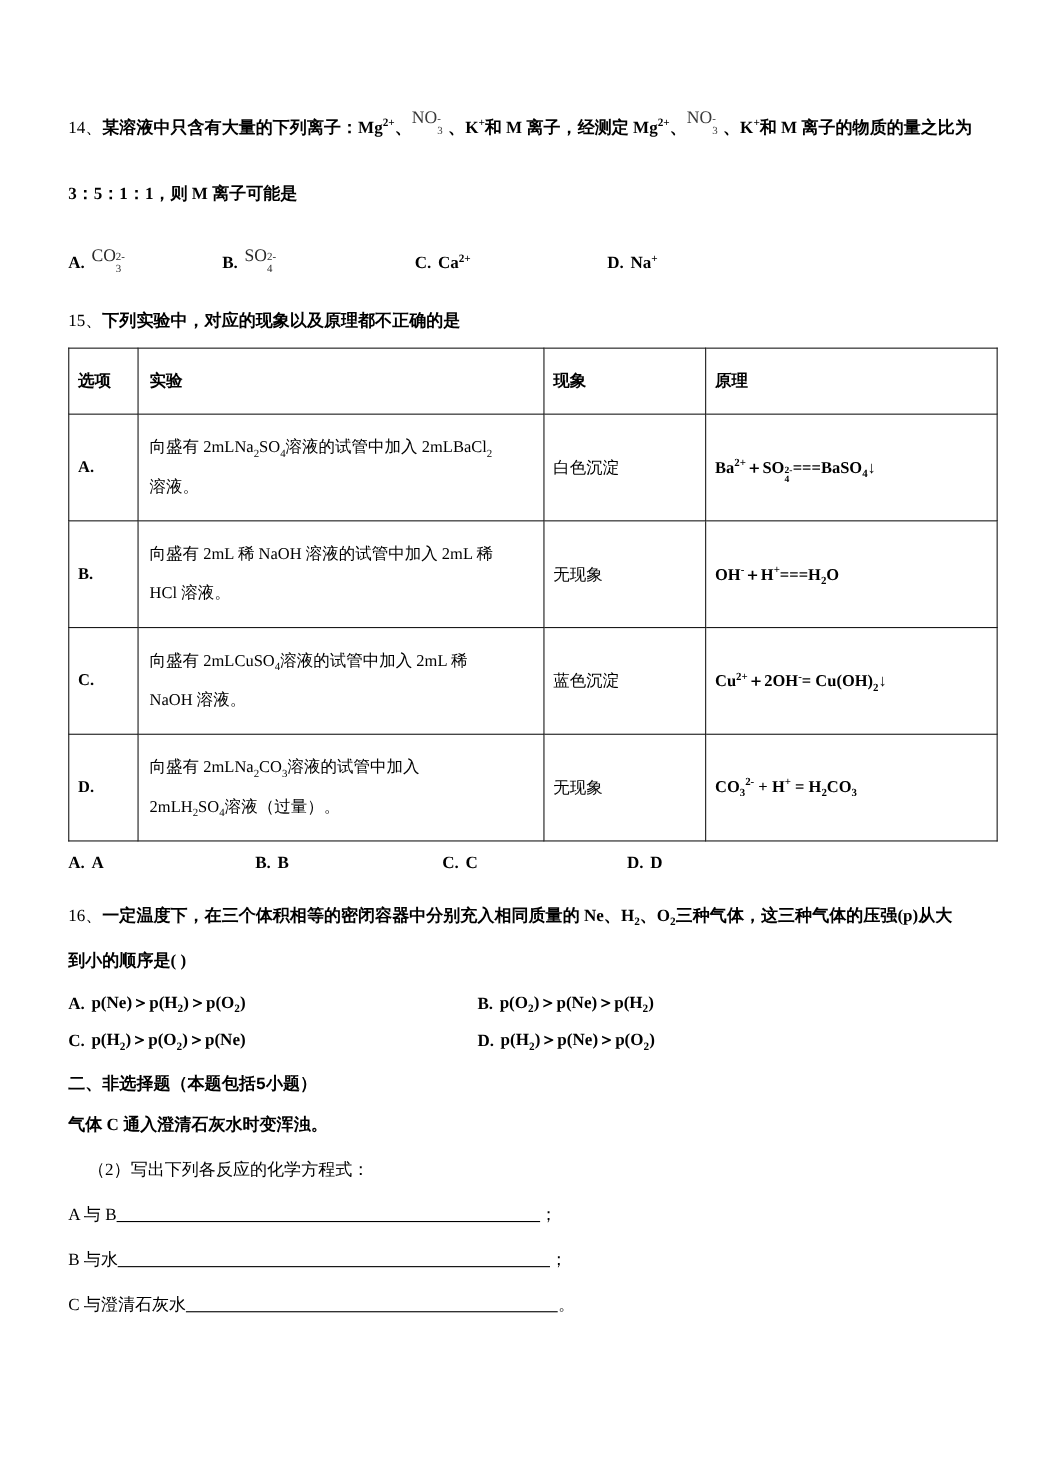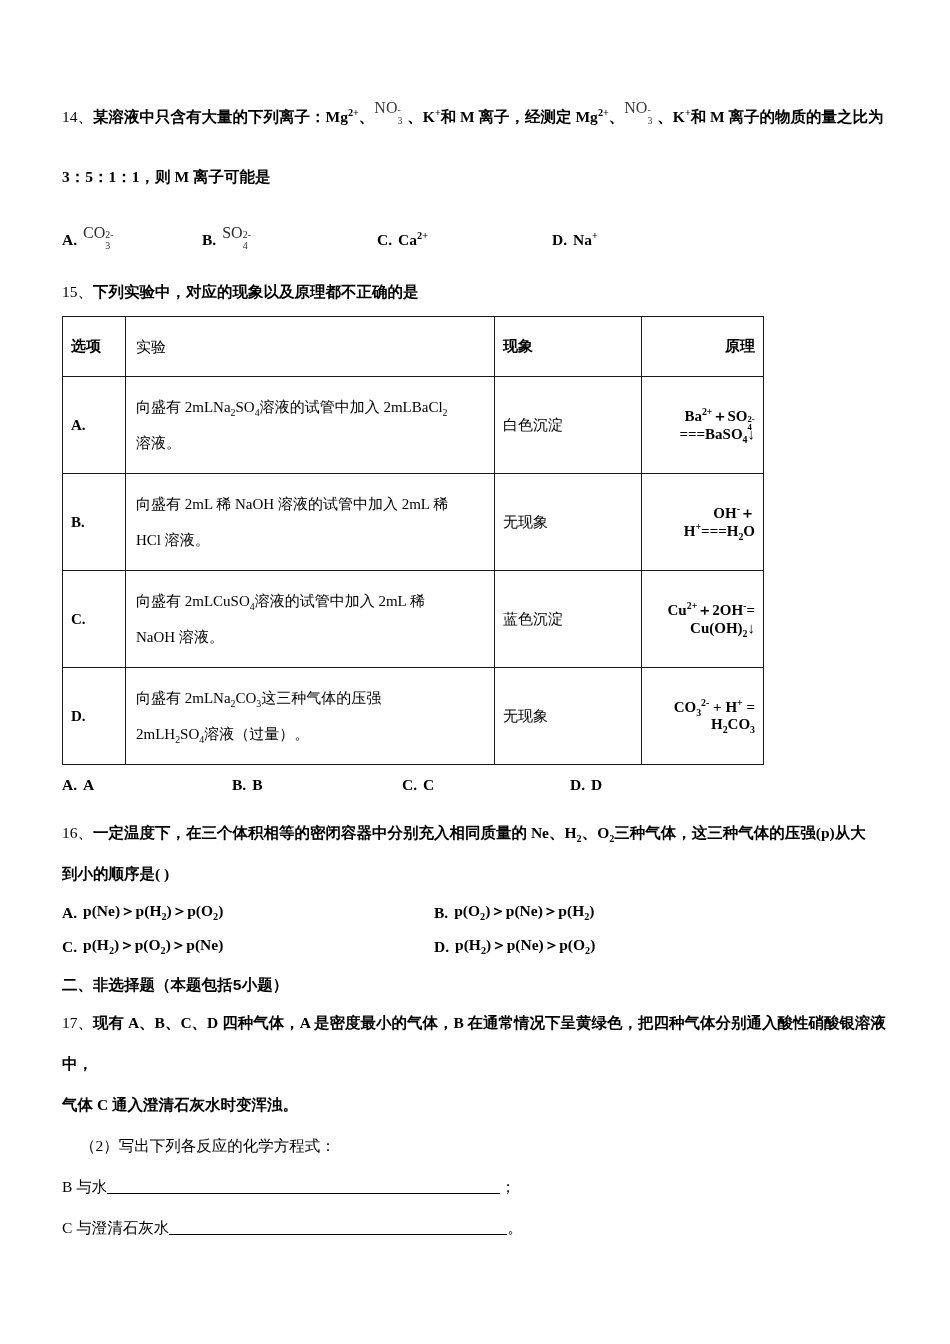--- a/index.html
+++ b/index.html
@@ -93,21 +93,21 @@
     top: -9px;
     font-family: "Liberation Serif", serif;
     font-weight: normal;
     font-size: 16px;
     color: #3a3a3a;
   }
 
   
   table.exp {
     border-collapse: collapse;
-    width: 702px;
+    width: 845px;
     table-layout: fixed;
     margin-top: 4px;
   }
   table.exp td, table.exp th {
     border: 1px solid #1a1a1a;
     padding: 0 8px;
     vertical-align: middle;
     text-align: left;
     font-size: 15px;
     font-weight: bold;
@@ -119,21 +119,21 @@
     width: 46px;
     padding-left: 8px;
   }
   table.exp td.exp-cell {
     width: 348px;
     line-height: 36px;
     font-weight: normal;
     padding: 6px 10px;
   }
   table.exp td.phen-cell { width: 130px; font-weight: normal; }
-  table.exp td.prin-cell { font-weight: bold; text-align: right; }
+  table.exp td.prin-cell { font-weight: bold; }
   table.exp tr.body-row td { height: 84px; }
   table.exp tr.hdr td { height: 47px; font-weight: bold; }
 
   
   .so4stack {
     display: inline-block;
     position: relative;
     width: 0.5em;
   }
   .so4stack .s-up {
@@ -201,21 +201,21 @@
 
     <div style="margin-top:22px;">
       <div class="stem-normal" style="font-weight:bold;">
         <span class="qnum">15、</span><span>下列实验中，对应的现象以及原理都不正确的是</span>
       </div>
 
       <table class="exp">
         <tbody>
             <tr class="hdr">
           <td class="opt-cell">选项</td>
-          <td class="exp-cell" style="font-weight:normal;">实验</td>
+          <td class="exp-cell" style="font-weight:bold;">实验</td>
           <td class="phen-cell" style="font-weight:bold;">现象</td>
           <td class="prin-cell">原理</td>
         </tr>
 
         <tr class="body-row">
           <td class="opt-cell">A.</td>
           <td class="exp-cell">
             <span>向盛有 2mLNa</span><sub>2</sub><span>SO</span><sub>4</sub><span>溶液的试管中加入 2mLBaCl</span><sub>2</sub><br><span>溶液。</span>
           </td>
           <td class="phen-cell">白色沉淀</td>
@@ -242,21 +242,21 @@
           </td>
           <td class="phen-cell">蓝色沉淀</td>
           <td class="prin-cell">
             <span>Cu</span><sup>2+</sup><span>＋2OH</span><sup>-</sup><span>= Cu(OH)</span><sub>2</sub><span>↓</span>
           </td>
         </tr>
 
         <tr class="body-row">
           <td class="opt-cell">D.</td>
           <td class="exp-cell">
-            <span>向盛有 2mLNa</span><sub>2</sub><span>CO</span><sub>3</sub><span>这三种气体的压强</span><br><span>2mLH</span><sub>2</sub><span>SO</span><sub>4</sub><span>溶液（过量）。</span>
+            <span>向盛有 2mLNa</span><sub>2</sub><span>CO</span><sub>3</sub><span>溶液的试管中加入</span><br><span>2mLH</span><sub>2</sub><span>SO</span><sub>4</sub><span>溶液（过量）。</span>
           </td>
           <td class="phen-cell">无现象</td>
           <td class="prin-cell" style="font-family:'Liberation Serif',serif;">
             <span>CO</span><sub>3</sub><sup>2-</sup><span> + H</span><sup>+</sup><span> = H</span><sub>2</sub><span>CO</span><sub>3</sub>
           </td>
         </tr>
       </tbody>
         </table>
 
       <div class="optrow" style="margin-top:5px; height:30px; align-items:center;">
@@ -303,28 +303,28 @@
         <div class="opt">
           <span class="opt-lbl">D.</span>
           <span><span>p(H</span><sub>2</sub><span>)＞p(Ne)＞p(O</span><sub>2</sub><span>)</span></span>
         </div>
       </div>
     </div>
 
     <div class="section-title" style="margin-top:8px;">二、非选择题（本题包括5小题）</div>
 
     <div>
-      <div class="stem-normal" style="font-weight:bold;">
-        <span class="qnum">17、</span><span>现有 A、B、C、D 四种气体，A 是密度最小的气体，B 在通常情况下呈黄绿色，把四种气体分别通入酸性硝酸银溶液中，</span>
-      </div>
       <div class="stem-normal" style="font-weight:bold;">气体 C 通入澄清石灰水时变浑浊。</div>
 
 
       <div class="fillline indent1">（2）写出下列各反应的化学方程式：</div>
 
+      <div class="fillline">
+        <span>A 与 B</span><span class="blank" style="width:385px;"></span><span>；</span>
+      </div>
       <div class="fillline">
         <span>B 与水</span><span class="blank" style="width:393px;"></span><span>；</span>
       </div>
       <div class="fillline">
         <span>C 与澄清石灰水</span><span class="blank" style="width:338px;"></span><span>。</span>
       </div>
     </div>
 
   </div>
 </div>

